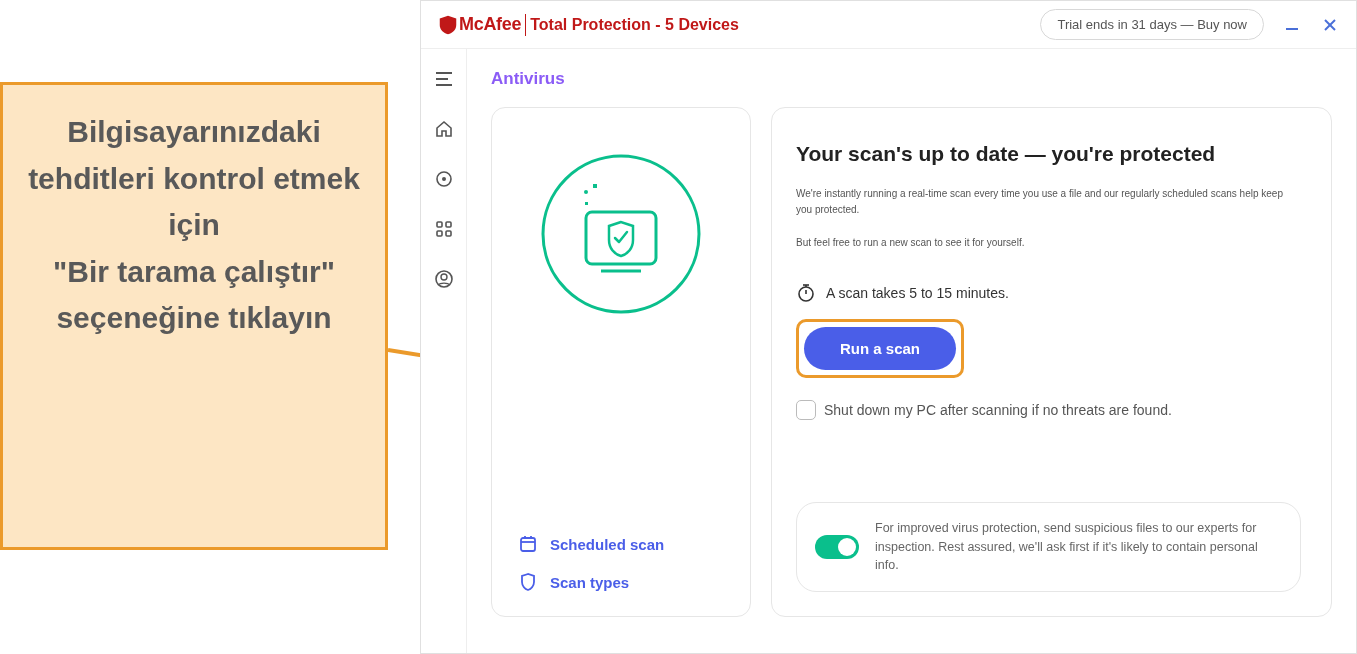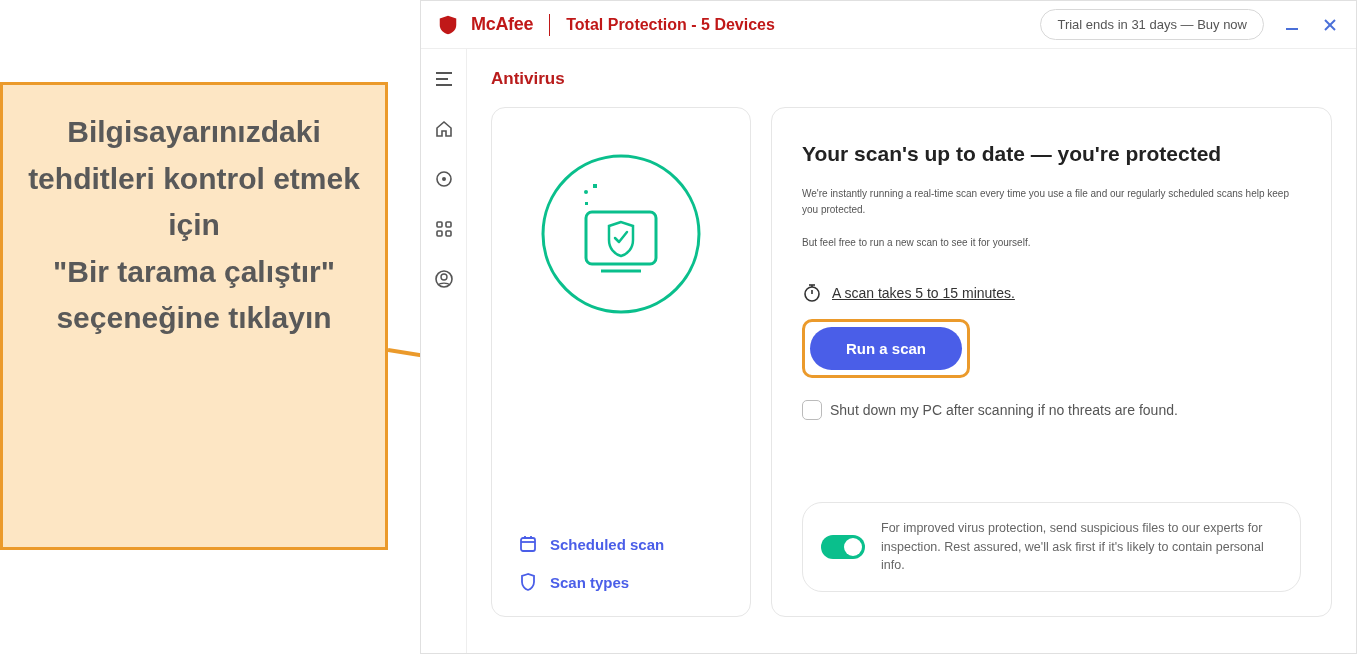--- a/index.html
+++ b/index.html
@@ -24,21 +24,21 @@
     height: 48px;
     display: flex;
     align-items: center;
     justify-content: space-between;
     padding: 0 16px;
     border-bottom: 1px solid #eee;
   }
   .brand {
     display: flex;
     align-items: center;
-    gap: 12px;
+    gap: 0;
   }
   .mcafee-logo {
     width: 22px;
     height: 22px;
   }
   .brand-text {
     font-weight: 700;
     color: #c01818;
     font-size: 18px;
     letter-spacing: -0.3px;
@@ -103,21 +103,21 @@
     justify-content: center;
     cursor: pointer;
   }
   .main {
     flex: 1;
     padding: 20px 24px 24px 24px;
   }
   .page-title {
     font-size: 17px;
     font-weight: 600;
-    color: #b91c1c;
+    color: #8b5cf6;
     margin-bottom: 18px;
   }
   .cards {
     display: flex;
     gap: 20px;
   }
   .card {
     border: 1px solid #e6e6e6;
     border-radius: 14px;
     background: #fff;
@@ -150,21 +150,21 @@
     gap: 12px;
     color: #4a5ee8;
     font-size: 15px;
     font-weight: 600;
     cursor: pointer;
   }
   .link-item svg { flex-shrink: 0; }
   .card-right {
     flex: 1;
     height: 510px;
-    padding: 34px 30px 24px 30px;
+    padding: 34px 30px 24px 24px;
     display: flex;
     flex-direction: column;
   }
   .card-heading {
     font-size: 21px;
     font-weight: 700;
     color: #222;
     margin-bottom: 20px;
   }
   .card-para {
@@ -175,21 +175,20 @@
   }
   .scan-time {
     display: flex;
     align-items: center;
     gap: 10px;
     font-size: 14px;
     color: #333;
     font-weight: 500;
     margin-top: 14px;
     margin-bottom: 16px;
-    text-decoration: underline;
   }
   .run-scan-wrap {
     border: 3px solid #eb9a2b;
     border-radius: 10px;
     padding: 5px;
     width: fit-content;
     text-decoration: underline;
   }
   .run-scan-btn {
     background: #4a5ee8;

